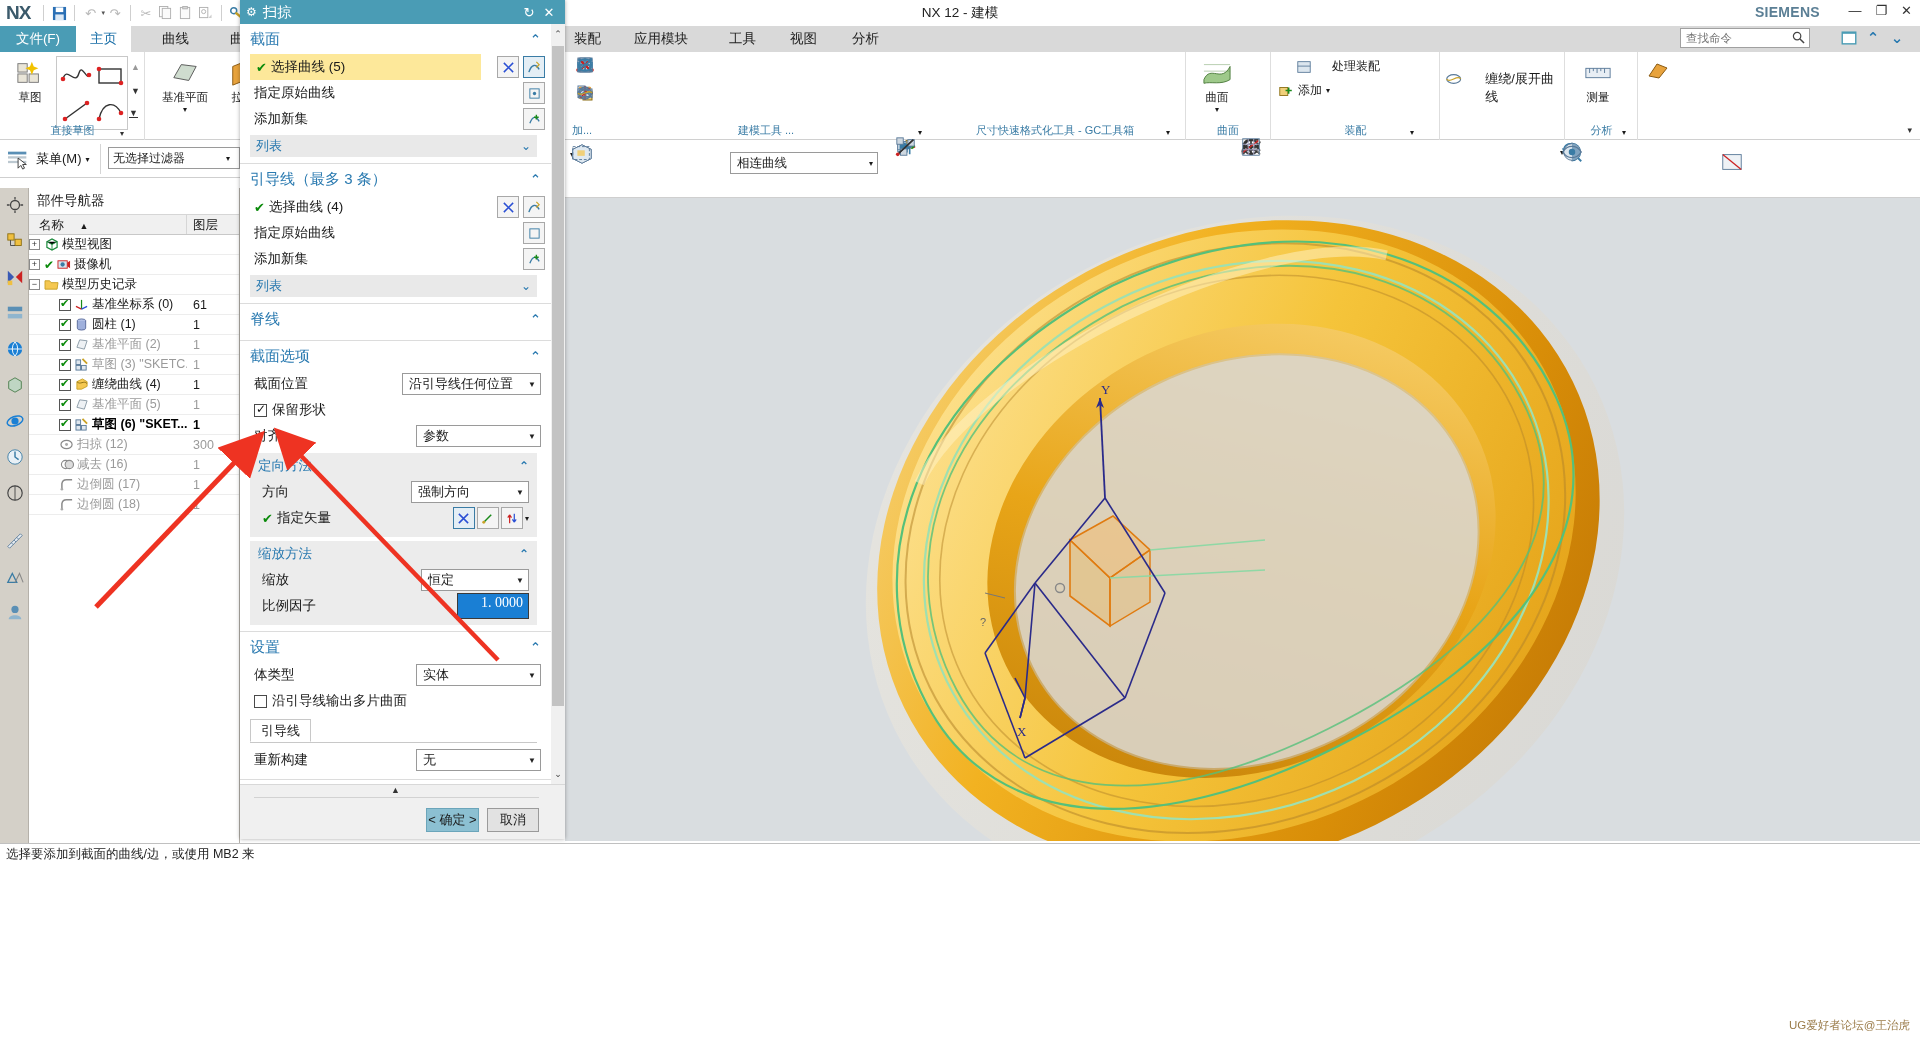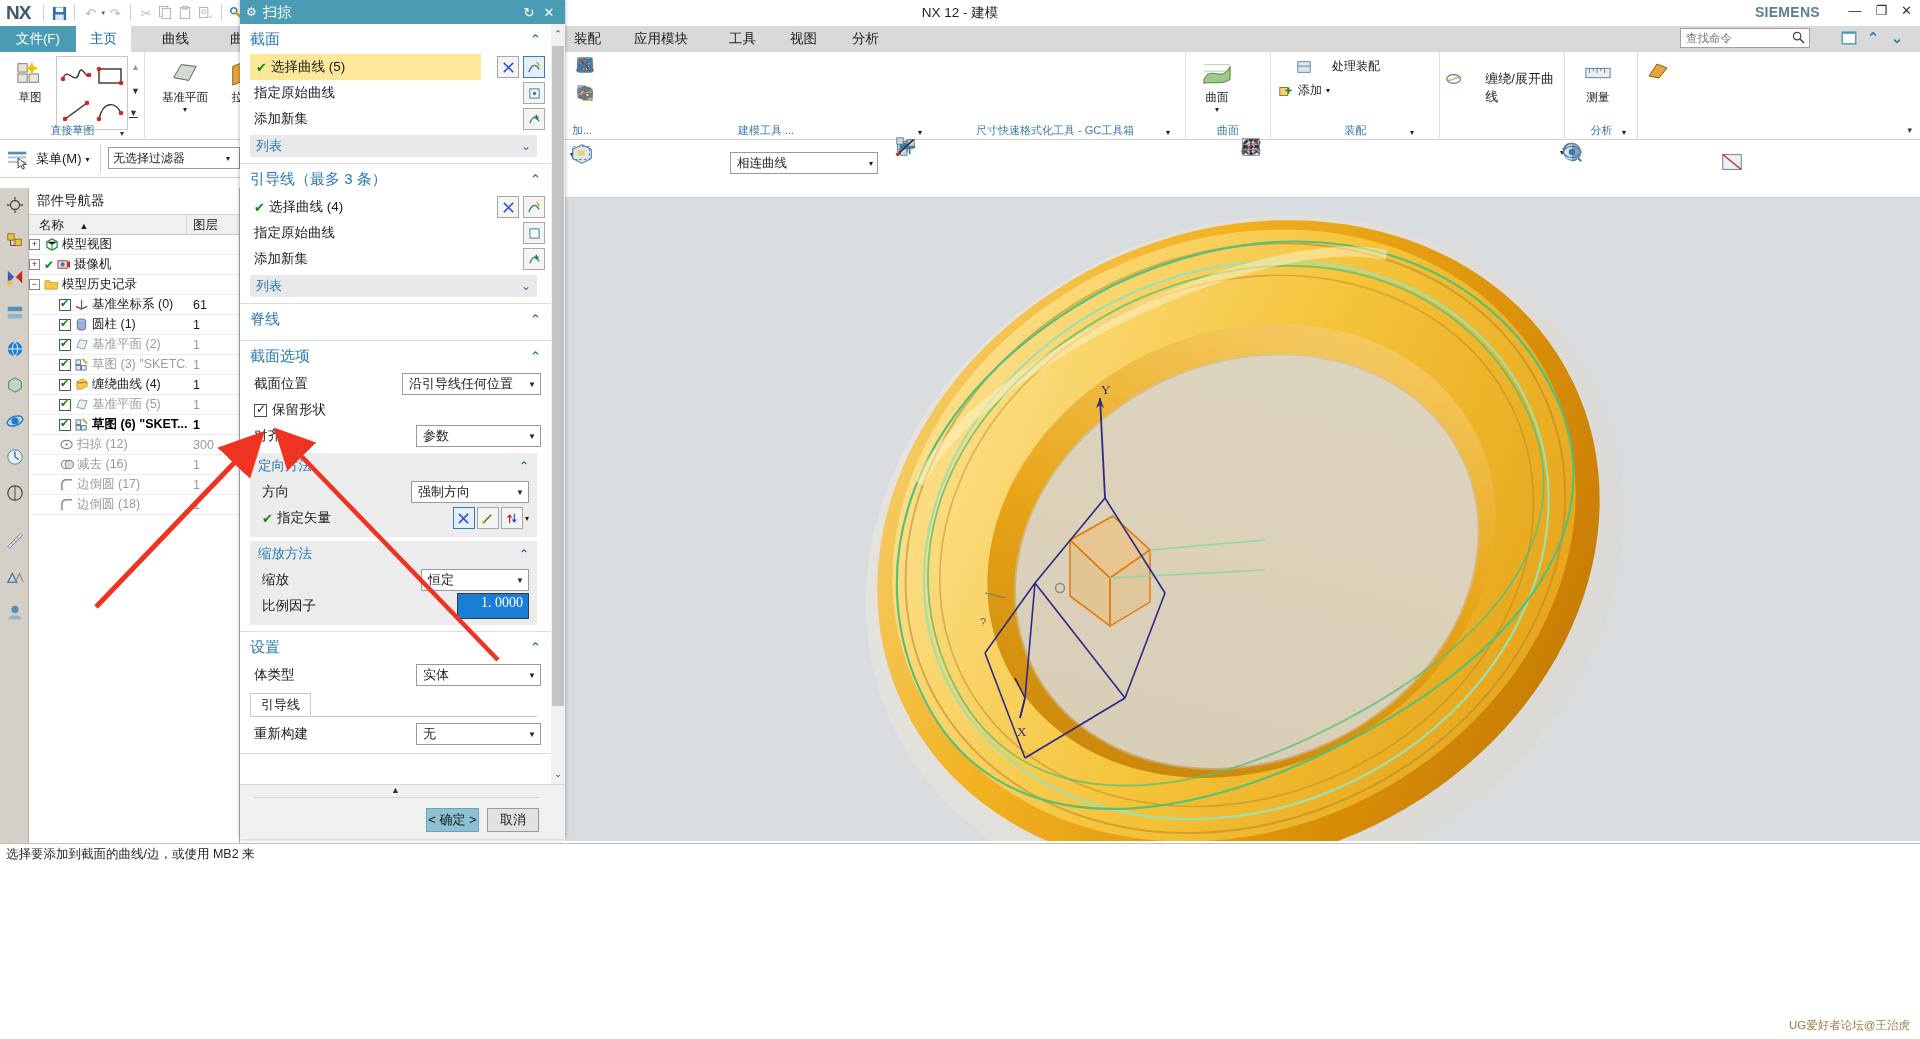--- a/index.html
+++ b/index.html
@@ -1201,20 +1201,24 @@
         <span class="t">设置</span>
         <span class="chev">⌃</span>
       </div>
       <div class="row">
         <span class="lbl">体类型</span>
         <div class="combo" style="width:125px;">
           <span>实体</span>
           <span class="ar">▼</span>
         </div>
       </div>
+      <div class="row">
+        <span class="chkbox"></span>
+        <span class="lbl">沿引导线输出多片曲面</span>
+      </div>
       <div class="tabstrip">
         <div class="tb">引导线</div>
       </div>
       <div class="row" style="margin-top:4px;">
         <span class="lbl">重新构建</span>
         <div class="combo" style="width:125px;">
           <span>无</span>
           <span class="ar">▼</span>
         </div>
       </div>

